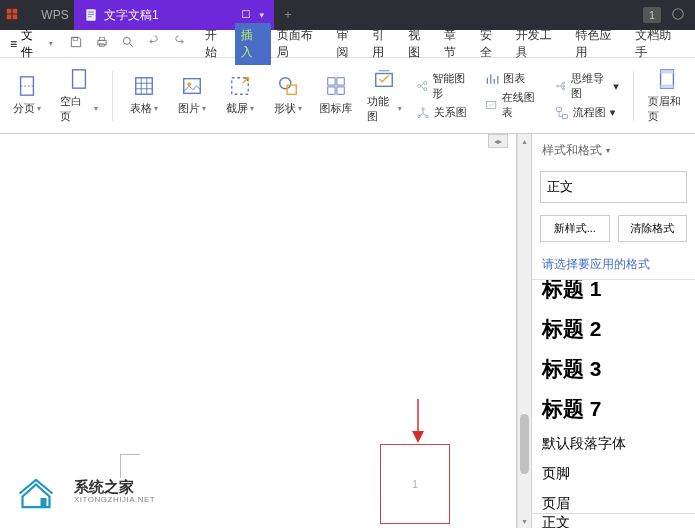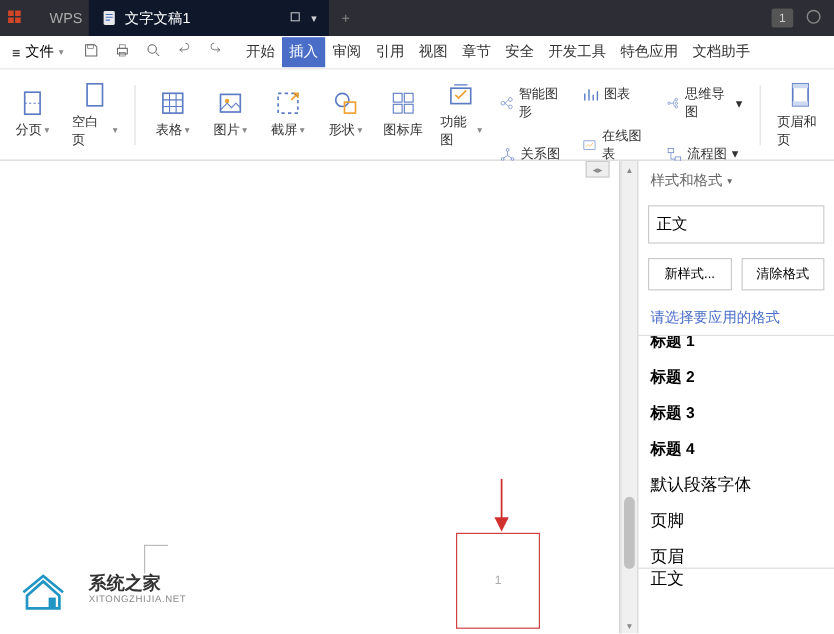--- a/index.html
+++ b/index.html
@@ -1,56 +1,56 @@
 <!DOCTYPE html>
 <html><head>
 <meta charset="utf-8">
 <style>
 *{margin:0;padding:0;box-sizing:border-box;font-family:"Microsoft YaHei",sans-serif;}
 body{width:695px;height:528px;background:#fff;overflow:hidden;position:relative;font-size:12px;}
 .titlebar{height:30px;background:#2d2d35;display:flex;align-items:center;color:#aaa;}
 .wps-home{width:74px;height:30px;display:flex;align-items:center;justify-content:center;gap:22px;background:#2d2d35;}
 .wps-home svg{width:14px;height:14px;}
-.tab{height:30px;background:#0f172a;color:#fff;display:flex;align-items:center;padding:0 10px;gap:6px;min-width:200px;}
+.tab{height:30px;background:#6d28d9;color:#fff;display:flex;align-items:center;padding:0 10px;gap:6px;min-width:200px;}
 .tab-icon{width:14px;height:14px;display:inline-flex;align-items:center;justify-content:center;}
 .tab-extras{margin-left:auto;display:flex;gap:8px;align-items:center;opacity:0.8;}
 .tab-add{width:28px;display:flex;align-items:center;justify-content:center;color:#888;}
 .titlebar-right{margin-left:auto;display:flex;align-items:center;gap:10px;padding-right:10px;}
 .badge{background:#555;color:#ccc;width:18px;height:16px;border-radius:2px;display:flex;align-items:center;justify-content:center;font-size:10px;}
 .menubar{height:28px;background:#fff;border-bottom:1px solid #e0e0e0;display:flex;align-items:center;padding:0 6px;gap:4px;}
 .menu-file{display:flex;align-items:center;gap:4px;padding:2px 4px;}
 .qat{display:flex;gap:12px;padding:0 8px;color:#666;}
 .qat svg{width:14px;height:14px;}
 .menu-tabs{display:flex;align-items:center;font-size:12px;color:#333;}
 .menu-tab{padding:4px 6px;cursor:pointer;}
-.menu-tab.active{background:#4a6ec8;color:#ffffff;}
+.menu-tab.active{background:#4a6ec8;color:#bef264;}
 .ribbon{height:76px;background:#fff;border-bottom:1px solid #d0d0d0;display:flex;align-items:center;padding:4px 8px;gap:14px;}
 .rbtn{display:flex;flex-direction:column;align-items:center;gap:4px;font-size:11px;color:#333;min-width:34px;}
 .rbtn-lg{min-width:38px;}
 .rbtn svg{width:22px;height:22px;}
 .rbtn .lbl{display:flex;align-items:center;gap:2px;}
 .rbtn .dd{font-size:8px;color:#888;}
 .rgroup{display:flex;flex-direction:column;gap:4px;font-size:11px;color:#333;}
-.rrow{display:flex;align-items:center;gap:4px;margin-top:16px;}
+.rrow{display:flex;align-items:center;gap:4px;}
 .rrow svg{width:14px;height:14px;}
 .vsep{width:1px;height:50px;background:#e0e0e0;}
 .workspace{position:absolute;top:134px;left:0;right:0;bottom:0;display:flex;}
 .doc-area{flex:1;background:#fff;position:relative;border-right:1px solid #ccc;}
 .scrollbar-v{width:14px;background:#f0f0f0;border-left:1px solid #ddd;position:relative;}
 .scroll-thumb{position:absolute;left:2px;right:2px;top:280px;height:60px;background:#c0c0c0;border-radius:6px;}
 .scroll-arrow{position:absolute;left:0;right:0;height:14px;display:flex;align-items:center;justify-content:center;color:#888;font-size:8px;}
 .sidepanel{width:164px;background:#fff;border-left:1px solid #d0d0d0;display:flex;flex-direction:column;}
 .sp-title{padding:8px 10px;font-size:12px;color:#666;display:flex;align-items:center;gap:4px;}
 .sp-input{margin:4px 8px;padding:6px;border:1px solid #ccc;font-size:13px;}
 .sp-btns{display:flex;gap:8px;padding:8px;}
 .sp-btn{flex:1;padding:5px;border:1px solid #ccc;background:#fff;font-size:11px;text-align:center;}
 .sp-hint{padding:6px 10px;font-size:12px;color:#4a6ec8;}
 .style-list{flex:1;overflow:hidden;border-top:1px solid #e0e0e0;}
 .style-item{padding:6px 10px;font-size:14px;border-bottom:0;}
-.style-item.h{font-weight:bold;font-size:13px;}
+.style-item.h{font-weight:bold;font-size:21px;}
 .style-item.cut{border-top:1px solid #ddd;margin-top:-6px;padding-top:0;}
 .arrow-annotation{position:absolute;left:408px;top:265px;}
 .page-thumb{position:absolute;left:380px;top:310px;width:70px;height:80px;border:1px solid #d04040;background:#fff;display:flex;align-items:center;justify-content:center;color:#aaa;font-size:10px;}
 .page-corner{position:absolute;left:120px;top:320px;width:20px;height:24px;border-left:1px solid #bbb;border-top:1px solid #bbb;}
 .watermark{position:absolute;left:18px;bottom:18px;display:flex;align-items:center;gap:20px;}
 .watermark svg{width:36px;height:36px;}
 .wm-text{display:flex;flex-direction:column;line-height:1.1;}
 .wm-main{font-size:15px;font-weight:bold;color:#333;}
 .wm-sub{font-size:8px;color:#888;letter-spacing:0.5px;}
 .handle{position:absolute;top:0;left:488px;width:20px;height:14px;background:#eee;border:1px solid #ccc;display:flex;align-items:center;justify-content:center;color:#888;font-size:8px;}
@@ -114,20 +114,21 @@
     <span><svg viewBox="0 0 24 24">
           <path d="M9 10l-5 4 5 4M4 14h10a6 6 0 0 0 0-12" fill="none" stroke="#666" stroke-width="1.5" transform="scale(0.8) translate(2,0)"></path>
         </svg></span>
     <span><svg viewBox="0 0 24 24">
           <path d="M15 10l5 4-5 4M20 14H10a6 6 0 0 1 0-12" fill="none" stroke="#666" stroke-width="1.5" transform="scale(0.8) translate(2,0)"></path>
         </svg></span>
   </div>
   <div class="menu-tabs" id="menu-tabs">
       <span class="menu-tab">开始</span>
       <span class="menu-tab active">插入</span>
+      <span class="menu-tab">页面布局</span>
       <span class="menu-tab">审阅</span>
       <span class="menu-tab">引用</span>
       <span class="menu-tab">视图</span>
       <span class="menu-tab">章节</span>
       <span class="menu-tab">安全</span>
       <span class="menu-tab">开发工具</span>
       <span class="menu-tab">特色应用</span>
       <span class="menu-tab">文档助手</span>
     </div>
 </div>
@@ -318,20 +319,20 @@
     <div class="sp-input">正文</div>
     <div class="sp-btns">
       <div class="sp-btn">新样式...</div>
       <div class="sp-btn">清除格式</div>
     </div>
     <div class="sp-hint">请选择要应用的格式</div>
     <div class="style-list" id="style-list">
         <div class="style-item h cut">标题 1</div>
         <div class="style-item h">标题 2</div>
         <div class="style-item h">标题 3</div>
-        <div class="style-item h">标题 4</div>
+        <div class="style-item h">标题 7</div>
         <div class="style-item">默认段落字体</div>
         <div class="style-item">页脚</div>
         <div class="style-item">页眉</div>
         <div class="style-item cut">正文</div>
       </div>
   </div>
 </div>
 
 </body></html>

